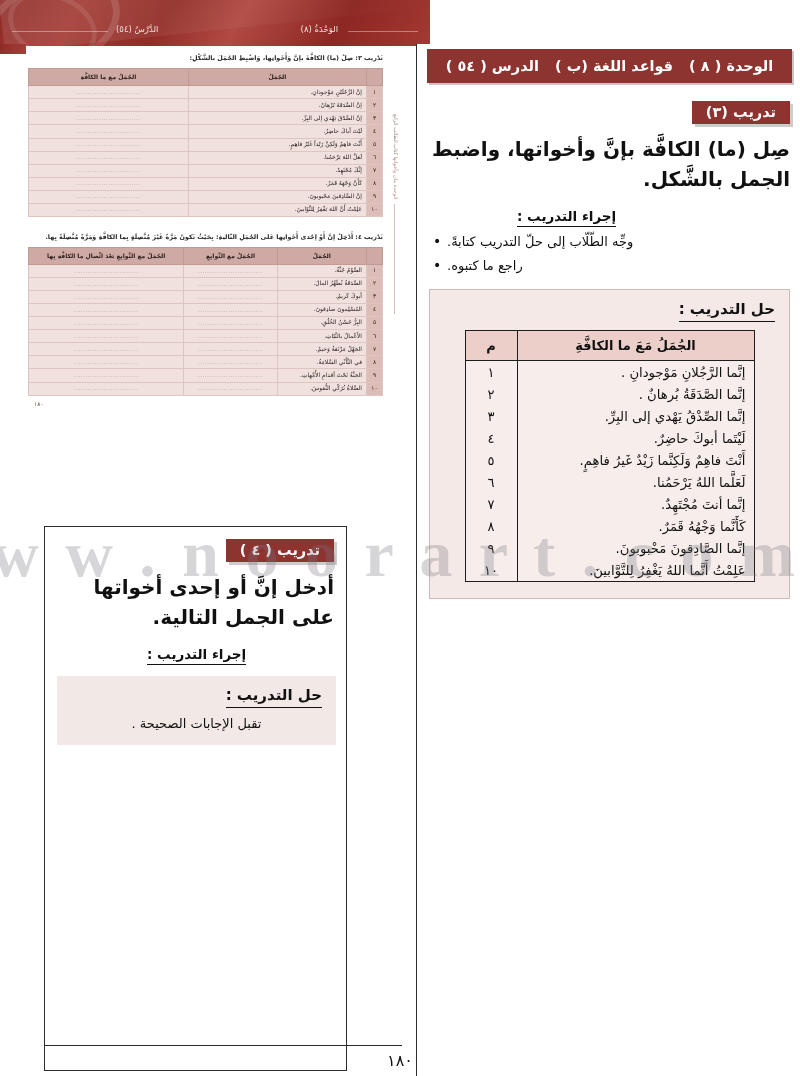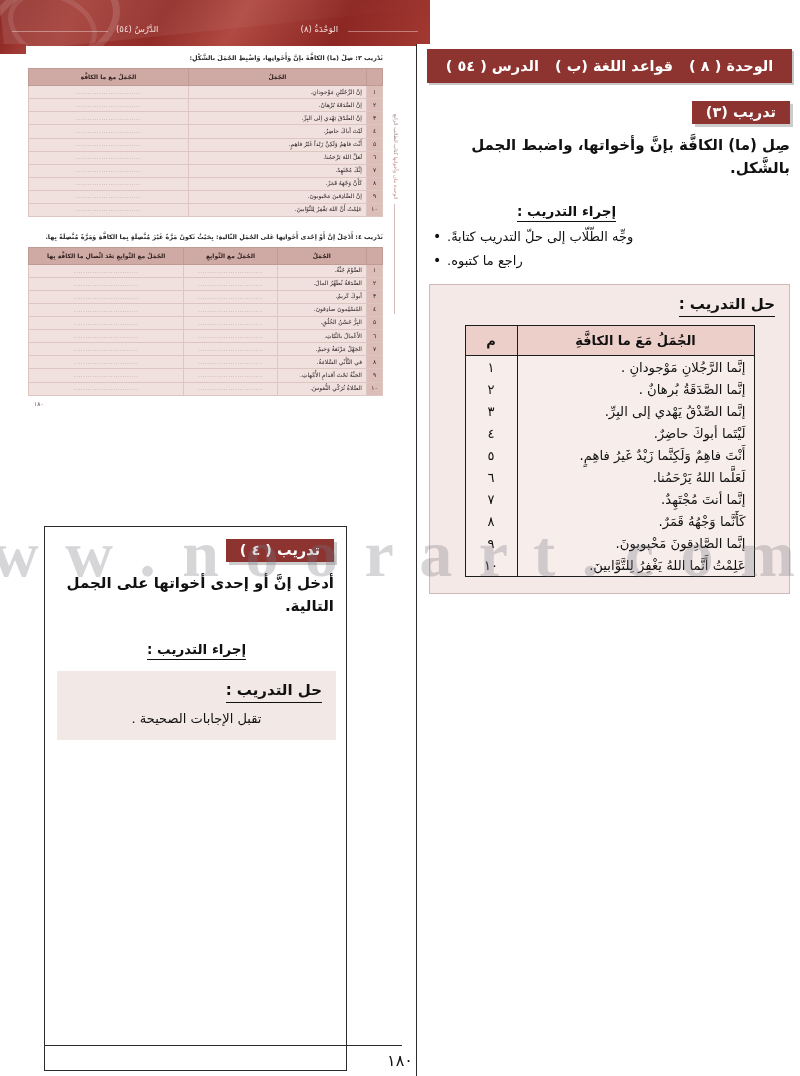--- a/index.html
+++ b/index.html
@@ -84,27 +84,27 @@
     color: #fff;
     display: inline-block;
     padding: 3px 14px 4px;
     font-size: 14.5px; font-weight: bold;
     box-shadow: 3px 3px 0 rgba(0,0,0,0.20);
   }
   .badge-row { text-align: right; }
 
   .prompt-line {
     margin-top: 10px;
-    font-size: 15px; font-weight: bold;
+    font-size: 20px; font-weight: bold;
     color: #111;
     text-align: right;
     line-height: 1.5;
   }
   .proc-title {
-    margin-top: 24px;
+    margin-top: 14px;
     text-align: left;
     padding-left: 88px;
     font-size: 13.5px; font-weight: bold; color: #111;
   }
   .proc-title u { text-decoration: none; border-bottom: 1.3px solid #111; padding-bottom: 2px; }
   ul.bullets {
     margin: 8px 0 0 0; padding: 0; list-style: none;
   }
   ul.bullets li {
     font-size: 13px; color: #111; text-align: left;

